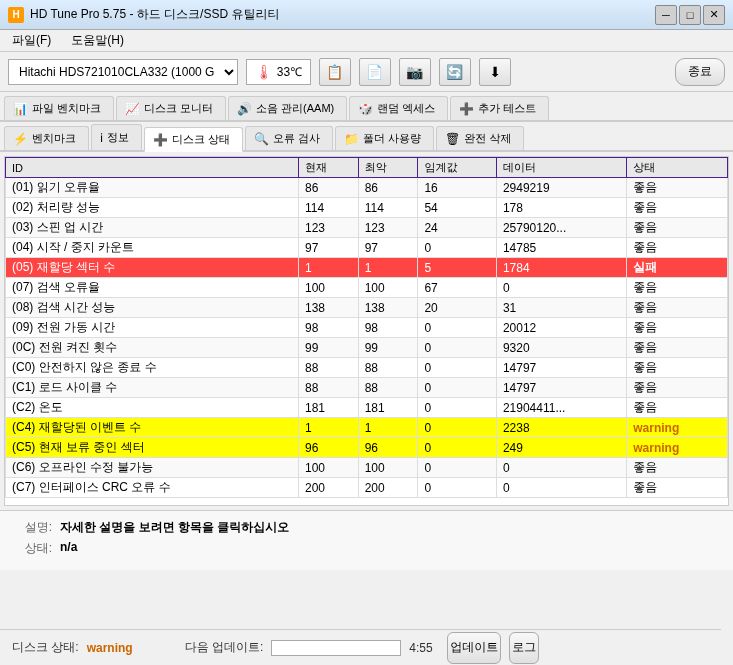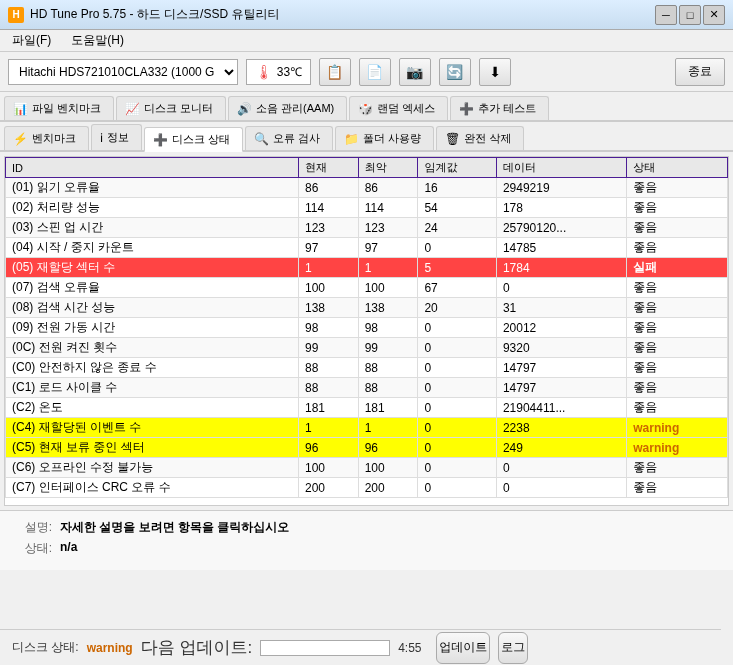--- a/index.html
+++ b/index.html
@@ -104,21 +104,21 @@
       border-radius: 2px;
       font-size: 14px;
     }
     .toolbar-btn-end {
       height: 28px;
       padding: 0 12px;
       background: linear-gradient(to bottom, #f8f8f8, #e0e0e0);
       border: 1px solid #aaa;
       display: flex; align-items: center; justify-content: center;
       cursor: pointer;
-      border-radius: 2px;
+      border-radius: 10px;
       font-size: 12px;
       margin-left: auto;
     }
     
     .tab-bar-top {
       background: #f0f0f0;
       height: 30px;
       display: flex;
       align-items: flex-end;
       padding: 0 4px;
@@ -245,22 +245,23 @@
     .status-label {
       font-size: 12px;
       color: #333;
     }
     .status-warning-text {
       color: #cc6600;
       font-weight: bold;
       font-size: 12px;
     }
     .status-next {
-      font-size: 17px;
+      font-size: 12px;
       color: #333;
+      margin-left: 44px;
     }
     .progress-bar-container {
       width: 130px;
       height: 16px;
       border: 1px solid #aaa;
       background: white;
     }
     .progress-bar-fill {
       height: 100%;
       background: #00aa44;

